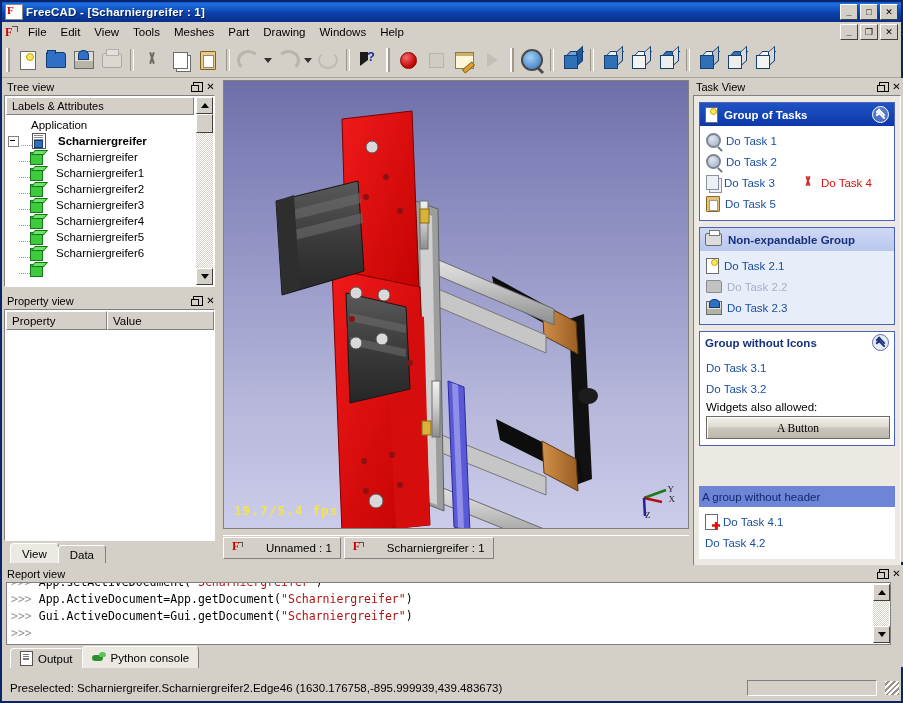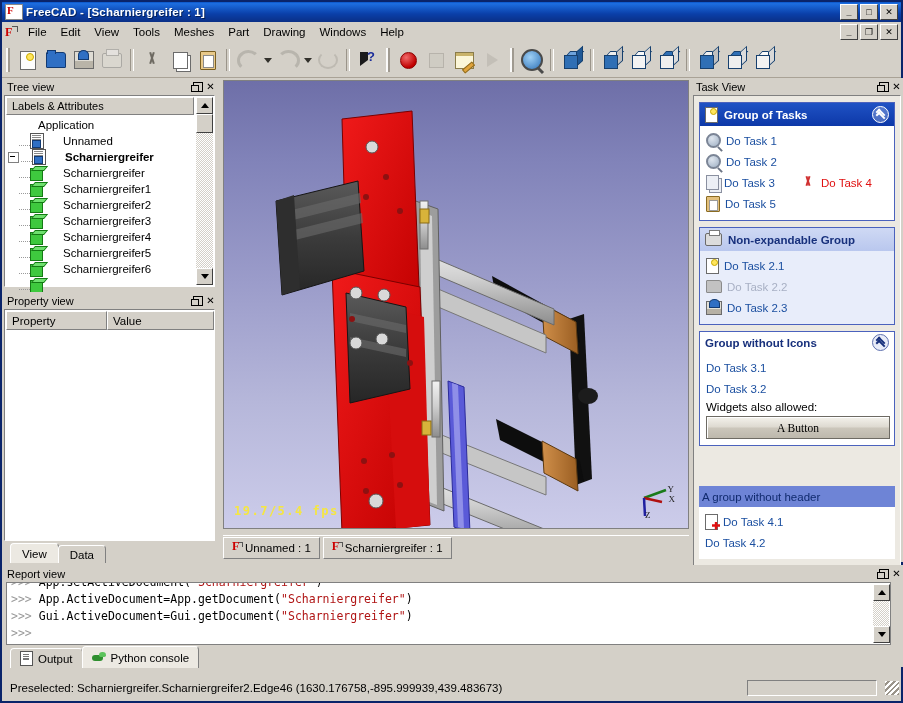--- a/index.html
+++ b/index.html
@@ -112,21 +112,21 @@
   
   #treeview{left:2px;top:76px;width:213px;height:211px;}
   .tree-inner{position:relative;width:211px;height:192px;background:#fff;
     border:1px solid #808080;border-right-color:#fff;border-bottom-color:#fff;box-sizing:border-box;}
   .tree-hdr{height:18px;background:#d4d0c8;border:1px solid #fff;
     border-right-color:#808080;border-bottom-color:#808080;box-sizing:border-box;
     display:flex;align-items:center;padding-left:5px;font-size:11px;
     width:188px;margin:1px 0 0 1px;}
   .tree-list{position:absolute;left:1px;top:21px;width:188px;font-size:11.5px;}
   .tnode{display:flex;align-items:center;height:16px;padding-left:2px;white-space:nowrap;}
-  .tnode .tlabel{margin-left:19px;text-align:right;}
+  .tnode .tlabel{margin-left:12px;text-align:right;}
   .tnode.bold .tlabel{font-weight:bold;}
   .expander{width:9px;height:9px;border:1px solid #808080;background:#fff;
     margin-right:2px;position:relative;flex:none;cursor:default;}
   .expander:after{content:"";position:absolute;left:1px;top:3px;width:5px;height:1px;background:#000;}
   .spc{width:11px;flex:none;}
   .dots{width:11px;flex:none;border-bottom:1px dotted #9a9a9a;height:8px;}
   .ic-docsm{width:12px;height:14px;background:#fff;border:1px solid #555;position:relative;flex:none;}
   .ic-docsm:after{content:"";position:absolute;left:1px;bottom:0px;width:7px;height:6px;
     background:#2f6fc4;border:1px solid #123a73;}
   .ic-docsm:before{content:"";position:absolute;left:1px;top:1px;width:9px;height:5px;
@@ -166,21 +166,21 @@
   #mdi{position:absolute;left:219px;top:76px;width:470px;height:484px;background:#d4d0c8;}
   .view3d{position:absolute;left:2px;top:2px;width:466px;height:449px;
     border:1px solid #808080;box-sizing:border-box;overflow:hidden;
     background:linear-gradient(180deg,#6e6fa8 0%,#8183b9 18%,#9b9cca 45%,#b6b7da 72%,#ccccea 100%);}
   .fps{position:absolute;left:10px;bottom:10px;font-family:"DejaVu Sans Mono","Liberation Mono",monospace;
     font-size:12px;color:#f5e642;letter-spacing:1.5px;font-weight:bold;}
   .axiscross{position:absolute;right:12px;bottom:8px;width:40px;height:36px;}
   .axiscross .ax-lbl{position:absolute;font-size:9px;color:#222;font-family:"Liberation Serif",serif;}
   .mdi-tabs{position:absolute;left:2px;bottom:2px;height:24px;display:flex;align-items:center;
     width:466px;background:#d4d0c8;border-top:1px solid #fff;}
-  .mtab{height:20px;display:flex;align-items:center;gap:0;padding:0 8px;font-size:11.5px;
+  .mtab{height:20px;display:flex;align-items:center;gap:21px;padding:0 8px;font-size:11.5px;
     background:#d4d0c8;border:1px solid #fff;border-right-color:#808080;border-bottom-color:#808080;
     cursor:default;margin-right:3px;}
   .mtab .fcico{width:13px;height:13px;position:relative;}
   .mtab .fcico:after{content:"F";position:absolute;left:0;top:-3px;font-size:12px;
     font-weight:bold;color:#c00;font-family:"Liberation Serif",serif;}
   .mtab .fcico:before{content:"";position:absolute;left:6px;top:0px;width:4px;height:4px;
     border-top:1px solid #555;border-right:1px solid #555;}
 
   
   #taskview{left:691px;top:76px;width:210px;height:484px;}
@@ -429,26 +429,20 @@
         </span>
       <span class="dh-btn">✕</span>
     </div>
     <div class="tree-inner">
       <div class="tree-hdr">Labels &amp; Attributes</div>
       <div class="tree-list">
         <div class="tnode">
           <span class="spc"></span>
           <span class="tlabel">Application</span>
         </div>
-        <div class="tnode">
-          <span class="spc"></span>
-            <span class="dots"></span>
-          <span class="ic-docsm"></span>
-          <span class="tlabel">Unnamed</span>
-        </div>
         <div class="tnode bold">
           <span class="expander"></span>
           <span class="dots"></span>
           <span class="ic-docsm"></span>
           <span class="tlabel">Scharniergreifer</span>
         </div>
         <div class="tnode">
           <span class="spc"></span>
             <span class="dots"></span>
           <span class="ic-part"></span>

